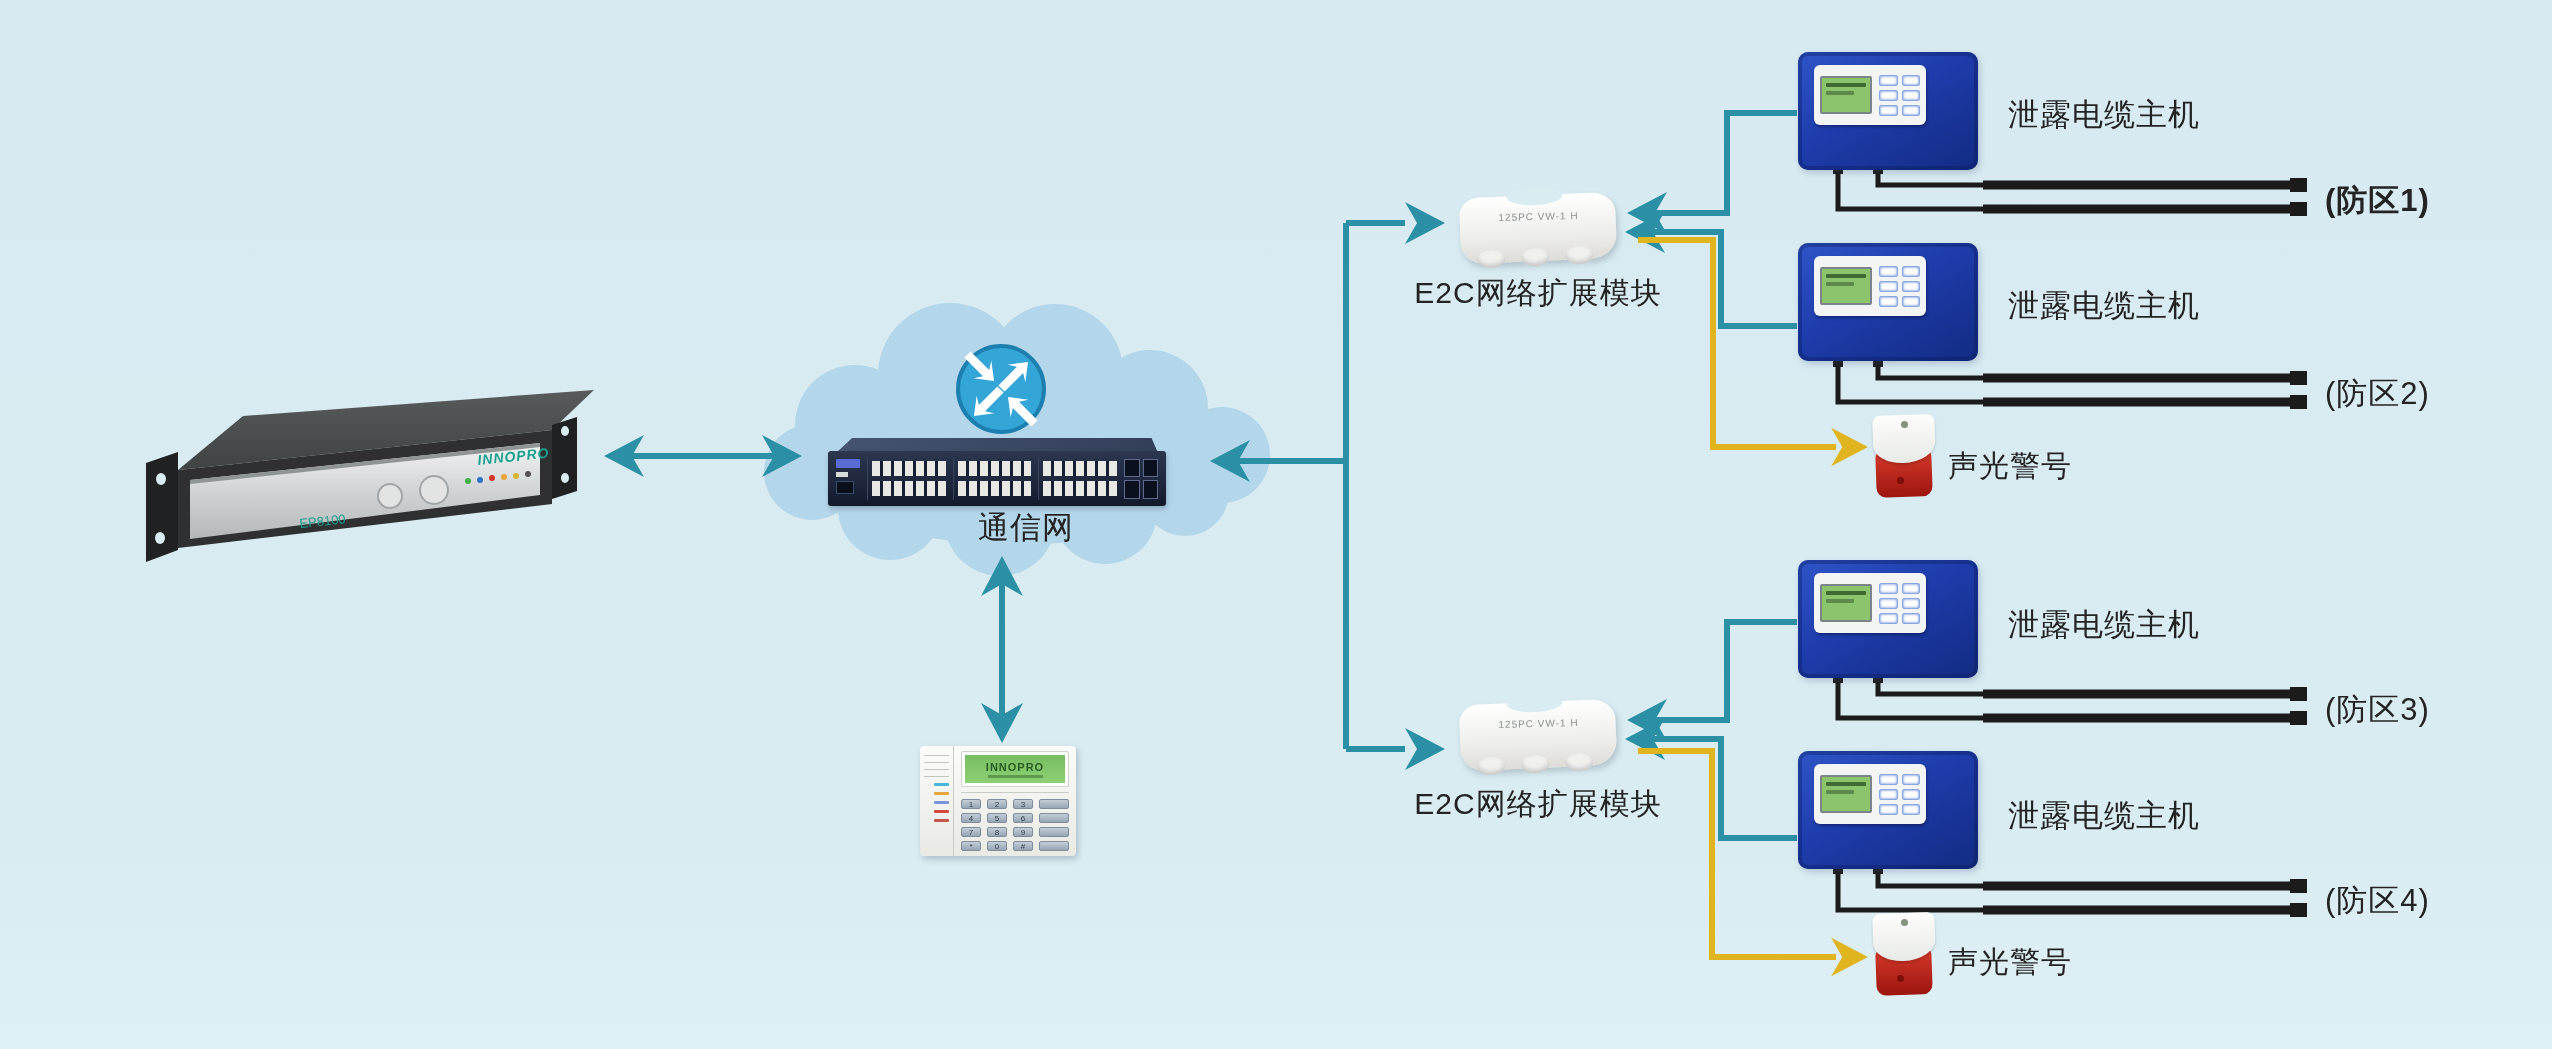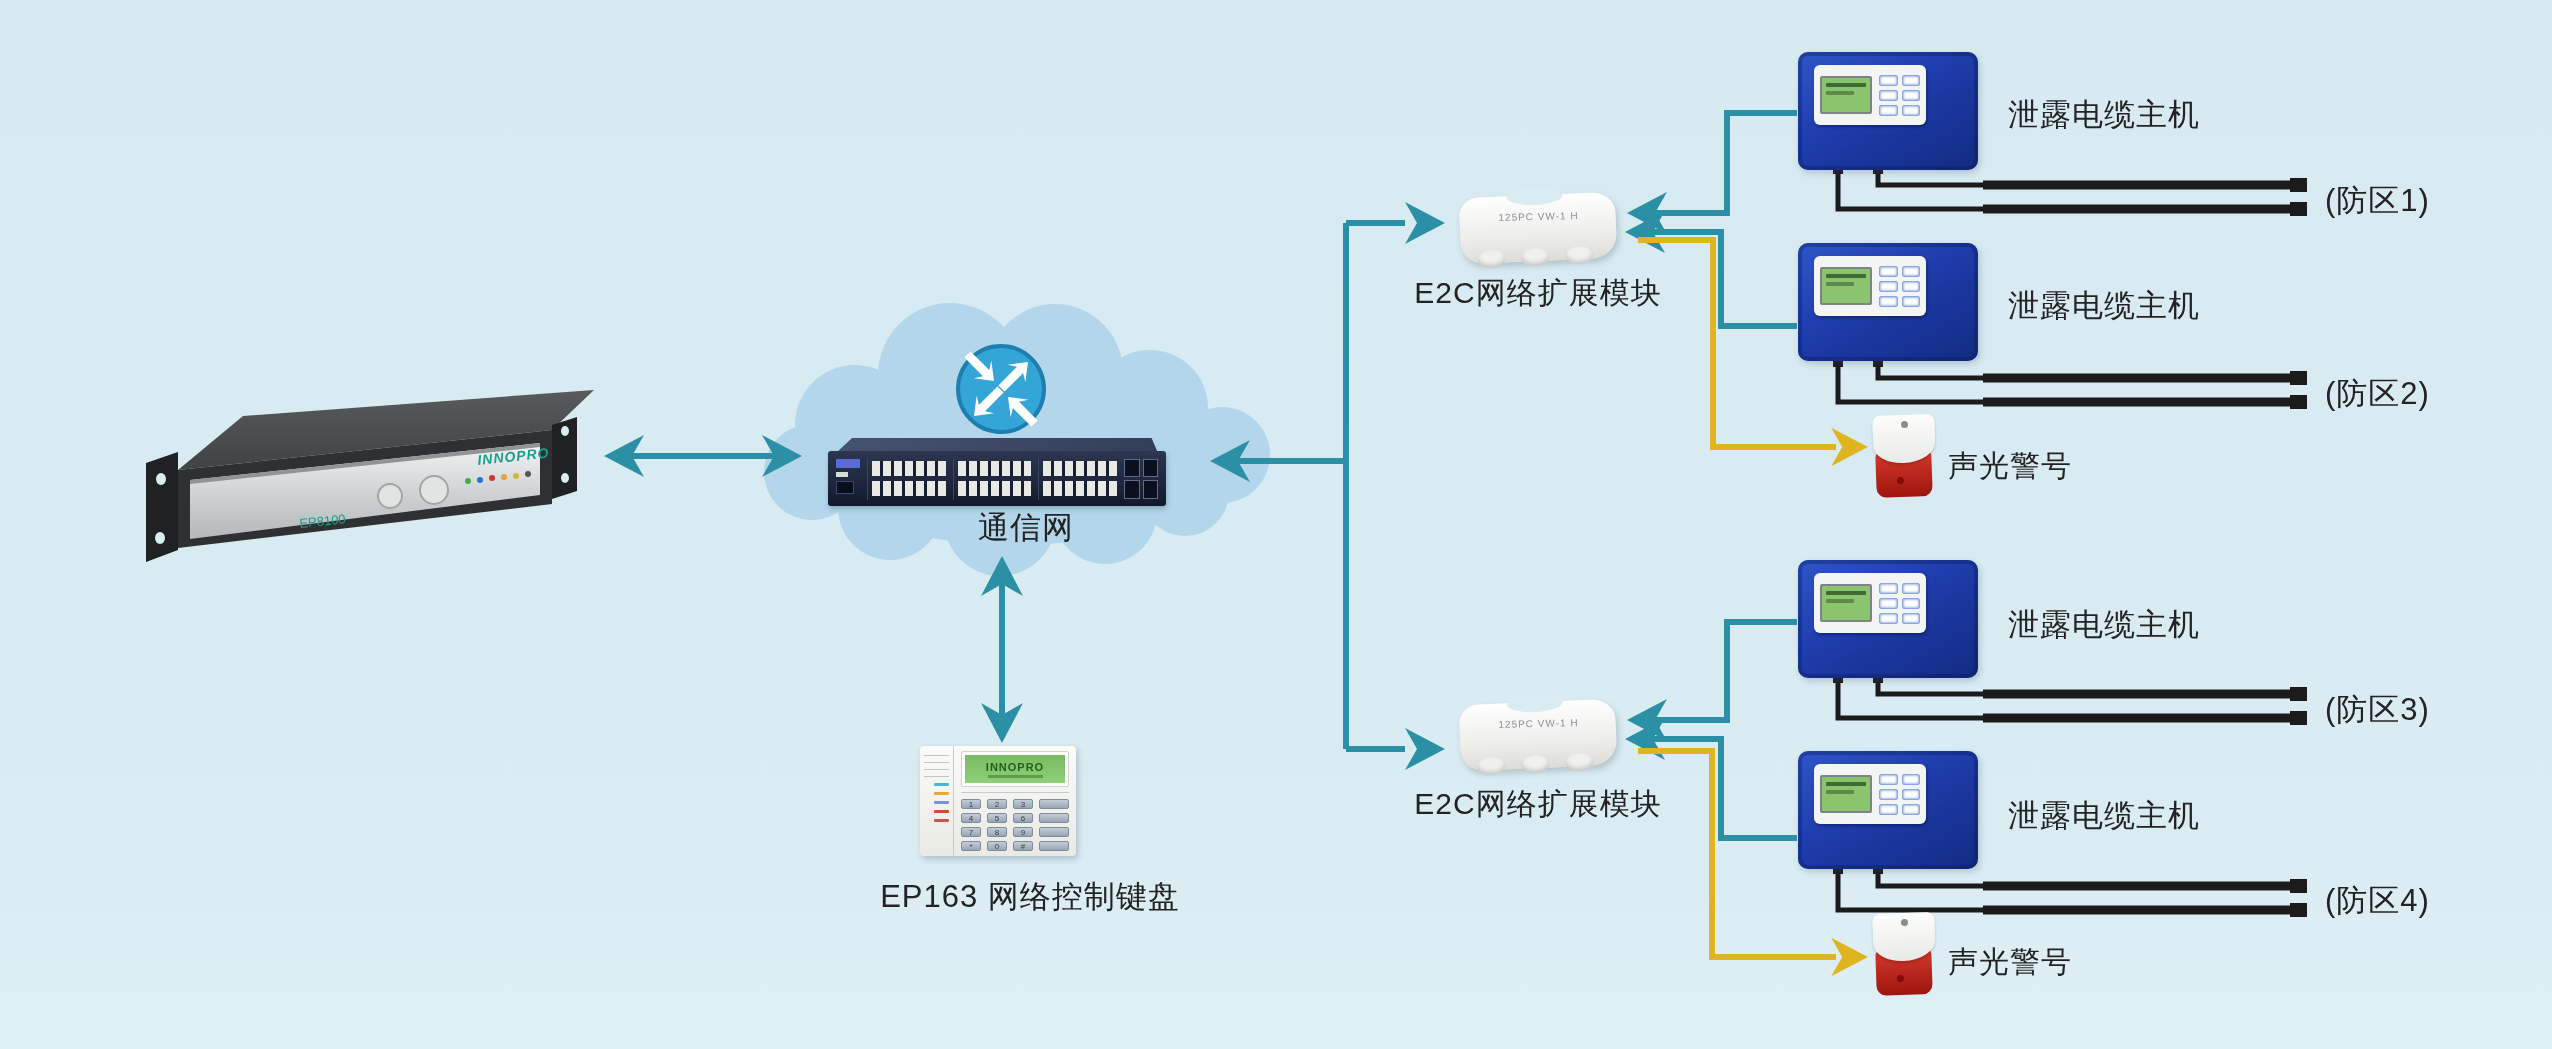--- a/index.html
+++ b/index.html
@@ -399,27 +399,26 @@
       <div class="graydot"></div>
   </div>
   <div class="alarm" style="left:1873px;top:913px;">
     <div class="red"></div>
       <div class="reddot"></div>
       <div class="white"></div>
       <div class="graydot"></div>
   </div>
 
   <div class="lbl center" style="left:1026px;top:507px;">通信网</div>
-  <div class="lbl center" style="left:1030px;top:876px;">EP163 网络控制键盘</div>
   <div class="lbl center" style="left:1538px;top:273px;font-size:30px;">E2C网络扩展模块</div>
   <div class="lbl center" style="left:1538px;top:784px;font-size:30px;">E2C网络扩展模块</div>
   <div class="lbl" style="left:2008px;top:94px;">泄露电缆主机</div>
   <div class="lbl" style="left:2008px;top:285px;">泄露电缆主机</div>
   <div class="lbl" style="left:2008px;top:604px;">泄露电缆主机</div>
   <div class="lbl" style="left:2008px;top:795px;">泄露电缆主机</div>
   <div class="lbl" style="left:1948px;top:446px;font-size:30px;">声光警号</div>
   <div class="lbl" style="left:1948px;top:942px;font-size:30px;">声光警号</div>
-  <div class="lbl" style="left:2325px;top:180px;">(防区1)</div>
+  <div class="lbl" style="left:2325px;top:180px;font-weight:bold;">(防区1)</div>
   <div class="lbl" style="left:2325px;top:373px;">(防区2)</div>
   <div class="lbl" style="left:2325px;top:689px;">(防区3)</div>
   <div class="lbl" style="left:2325px;top:880px;">(防区4)</div>
 
 </div>
 
 </body></html>

